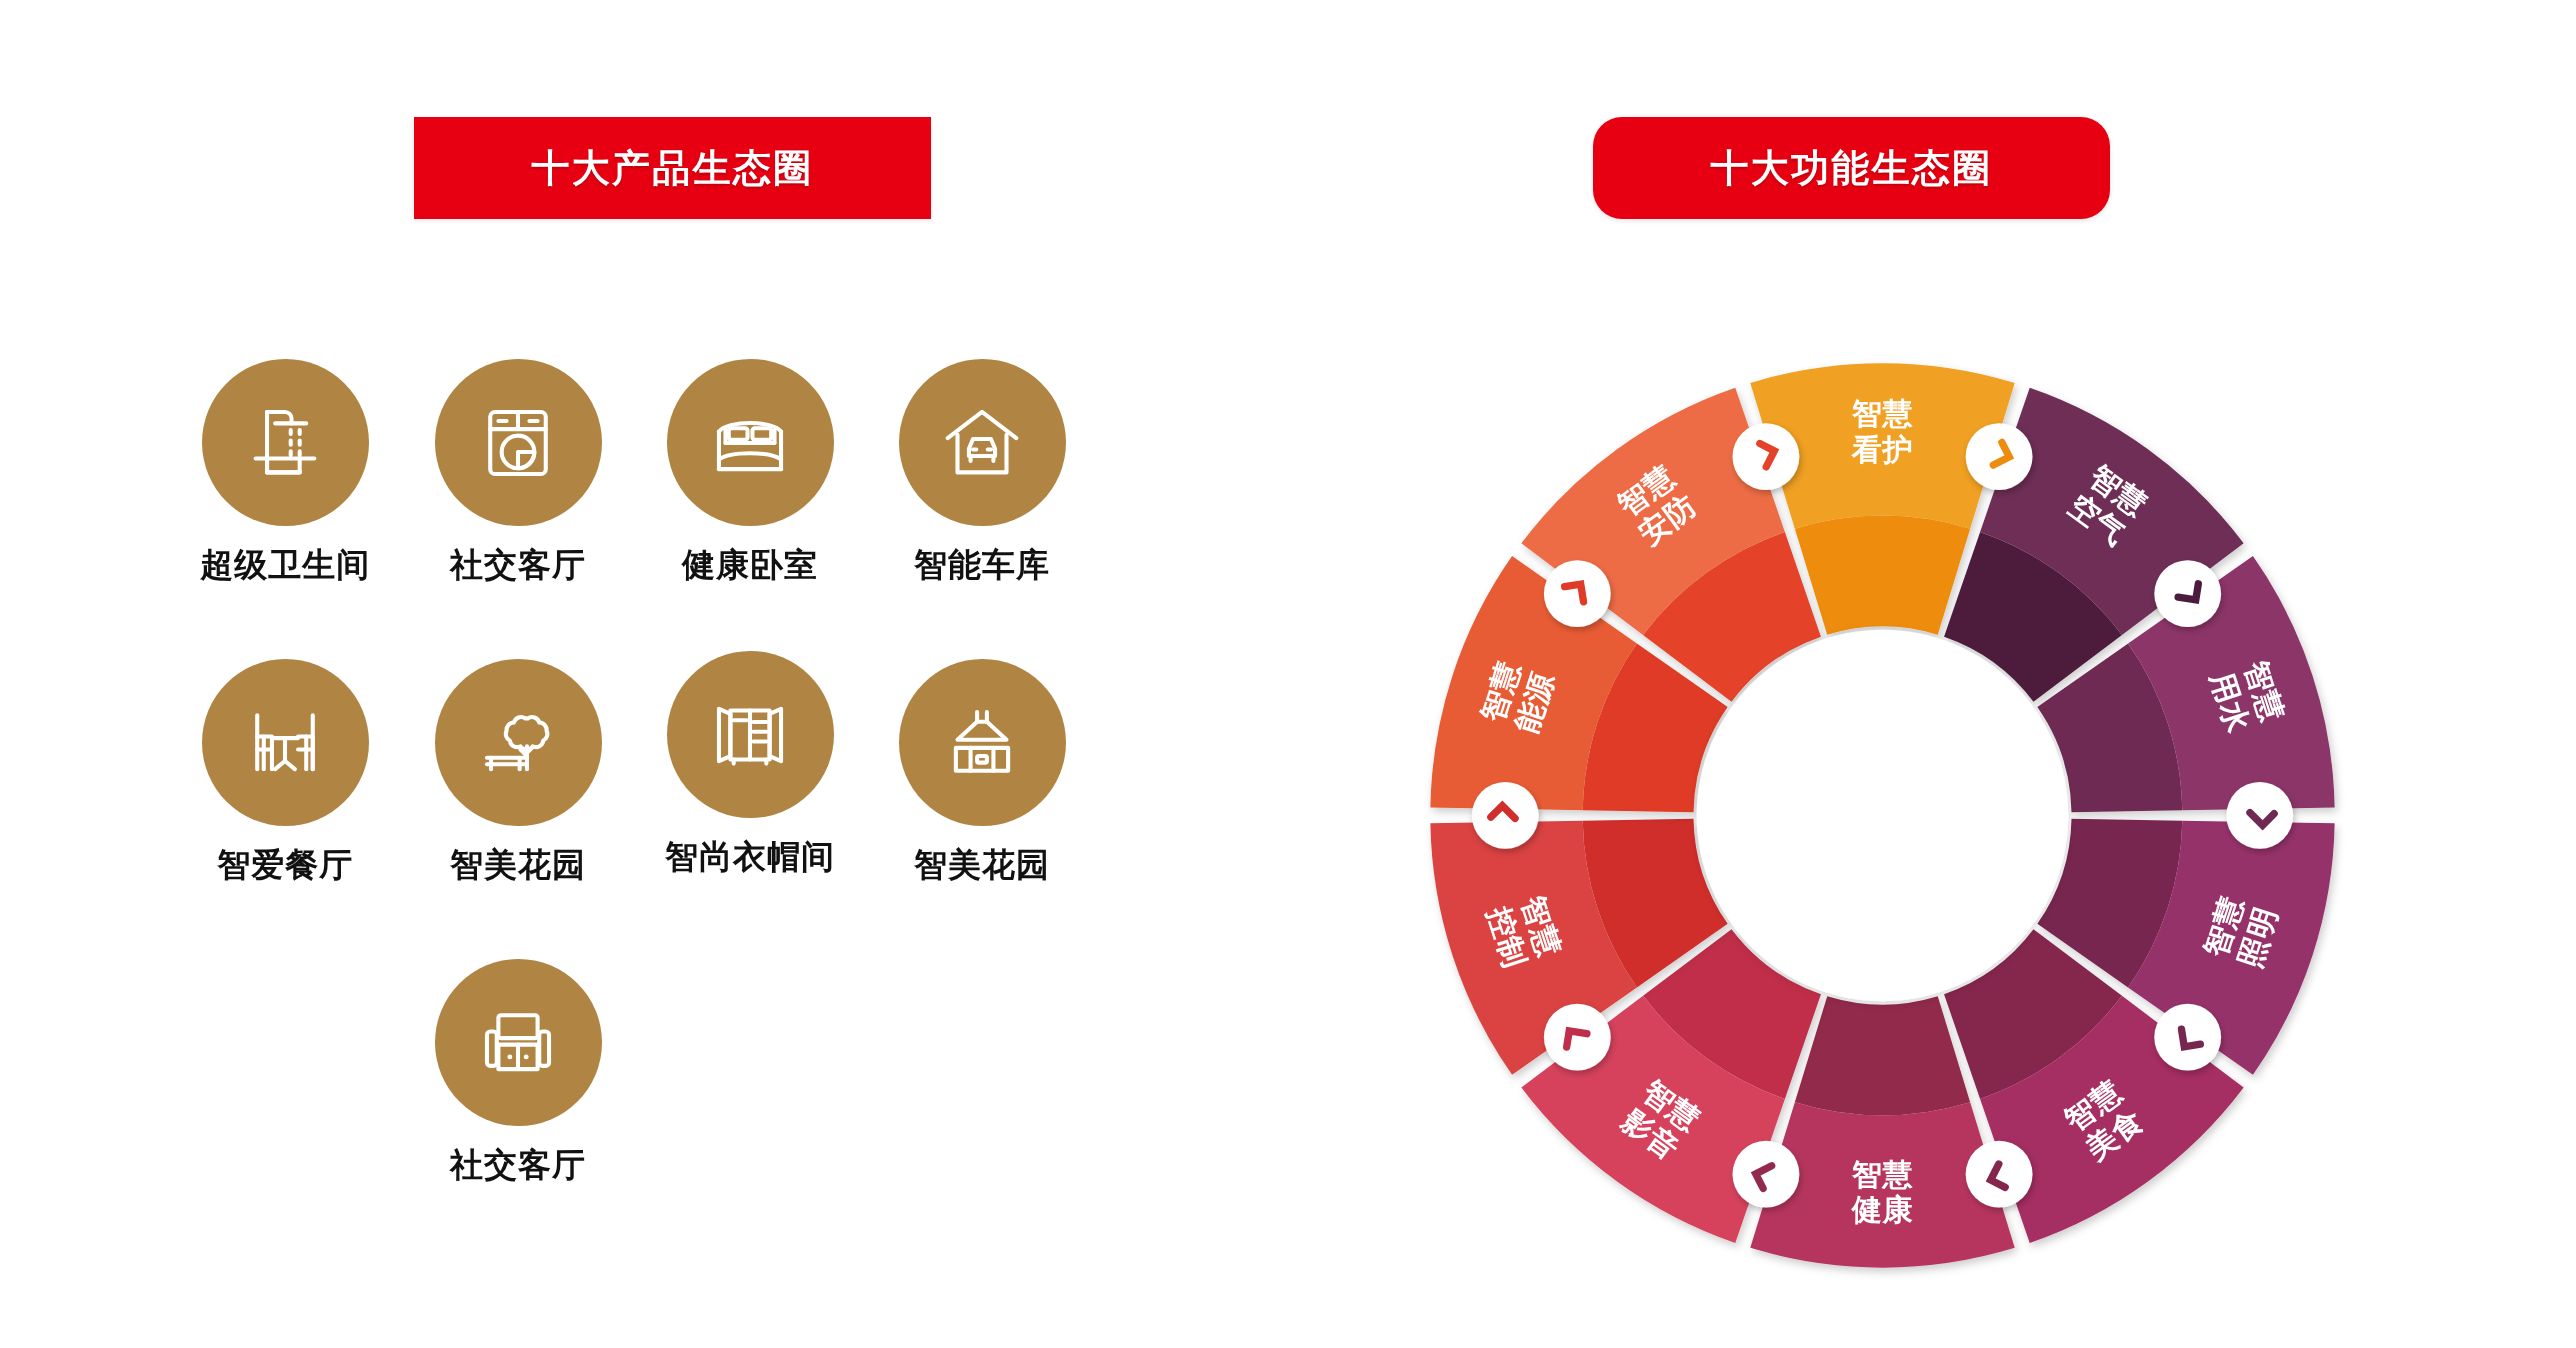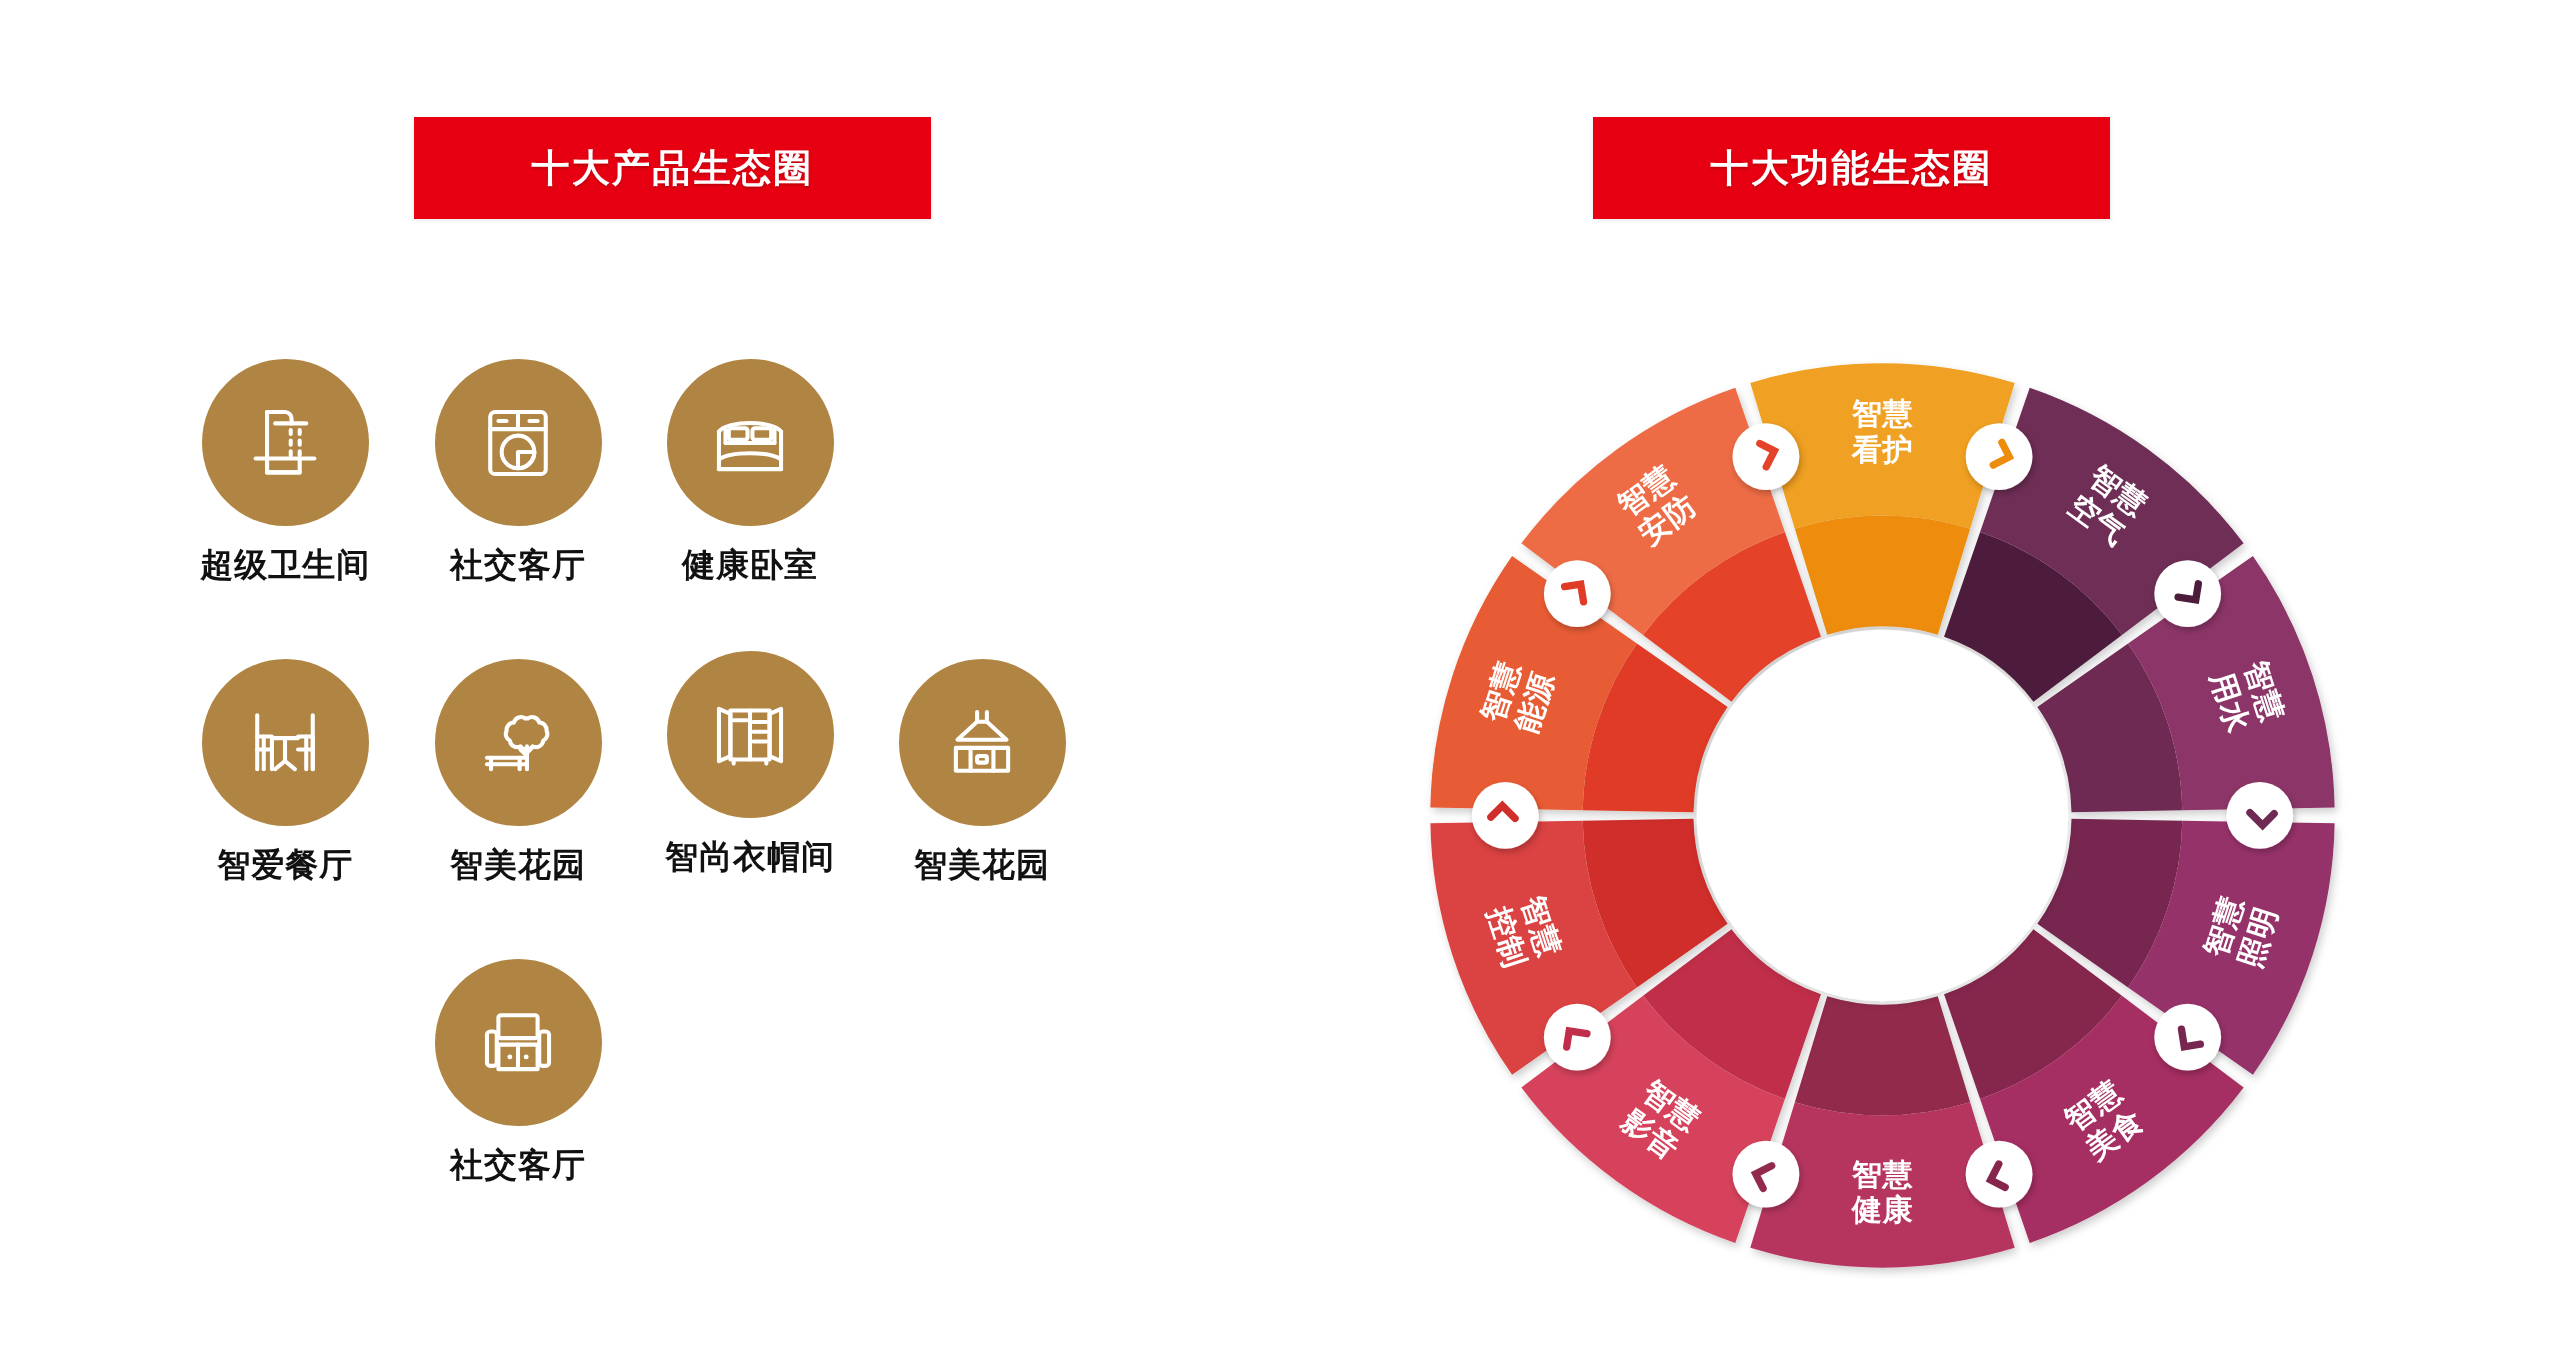--- a/index.html
+++ b/index.html
@@ -15,21 +15,21 @@
     position:absolute;display:flex;align-items:center;justify-content:center;
     background:var(--red,#E60012);
     box-shadow:0 1.6px 4.9px rgba(0,0,0,.10);
   }
   .banner .btxt{
     color:#ffffff;font-weight:bold;letter-spacing:.06em;
     font-size:38px;line-height:1;white-space:nowrap;
     text-shadow:0 1.6px 2.4px rgba(120,0,0,.35);
   }
   #banner-left{left:414px;top:117px;width:517px;height:102px;}
-  #banner-right{left:1593px;top:117px;width:517px;height:102px;}
+  #banner-right{left:1593px;top:117px;width:517px;height:102px;border-radius:29px;}
 
   
   .grid{position:absolute;left:163px;top:359px;width:978px;height:929px;}
   .cell{position:absolute;width:212px;text-align:center;}
   .circle{
     width:167px;height:167px;border-radius:50%;
     background:var(--gold,#B08442);
     margin:0 auto;display:flex;align-items:center;justify-content:center;
   }
   .circle svg{display:block;}
@@ -99,20 +99,34 @@
    <path fill="none" stroke="#ffffff" stroke-width="5" stroke-linecap="round" stroke-linejoin="round" d="M30 44v16"></path>
             <path fill="none" stroke="#ffffff" stroke-width="5" stroke-linecap="round" stroke-linejoin="round" d="M90 44v16"></path>
    <rect fill="none" stroke="#ffffff" stroke-width="5" stroke-linecap="round" stroke-linejoin="round" x="34" y="42" width="23" height="14" rx="3"></rect>
    <rect fill="none" stroke="#ffffff" stroke-width="5" stroke-linecap="round" stroke-linejoin="round" x="63" y="42" width="23" height="14" rx="3"></rect>
    <path fill="none" stroke="#ffffff" stroke-width="5" stroke-linecap="round" stroke-linejoin="round" d="M30 60h60"></path>
    <path fill="none" stroke="#ffffff" stroke-width="5" stroke-linecap="round" stroke-linejoin="round" d="M22 80c14-10 62-10 76 0"></path>
    <path fill="none" stroke="#ffffff" stroke-width="5" stroke-linecap="round" stroke-linejoin="round" d="M22 92h76"></path>
  </svg>
         </div>
         <div class="clabel">健康卧室</div>
+      </div>
+      <div class="cell" style="left: 713px; top: 0px;">
+        <div class="circle">
+          <svg width="98" height="98" viewBox="0 0 120 120">
+   <path fill="none" stroke="#ffffff" stroke-width="5" stroke-linecap="round" stroke-linejoin="round" d="M18 54 60 22l42 32"></path>
+   <path fill="none" stroke="#ffffff" stroke-width="5" stroke-linecap="round" stroke-linejoin="round" d="M30 50v46h60V50"></path>
+   <path fill="none" stroke="#ffffff" stroke-width="5" stroke-linecap="round" stroke-linejoin="round" d="M44 76v-9l5-12h22l5 12v9z"></path>
+   <path fill="none" stroke="#ffffff" stroke-width="5" stroke-linecap="round" stroke-linejoin="round" d="M46 76v6"></path>
+            <path fill="none" stroke="#ffffff" stroke-width="5" stroke-linecap="round" stroke-linejoin="round" d="M74 76v6"></path>
+   <path fill="none" stroke="#ffffff" stroke-width="5" stroke-linecap="round" stroke-linejoin="round" d="M49 68h4"></path>
+            <path fill="none" stroke="#ffffff" stroke-width="5" stroke-linecap="round" stroke-linejoin="round" d="M67 68h4"></path>
+ </svg>
+        </div>
+        <div class="clabel">智能车库</div>
       </div>
       <div class="cell" style="left: 16.3px; top: 300px;">
         <div class="circle">
           <svg width="98" height="98" viewBox="0 0 120 120">
    <path fill="none" stroke="#ffffff" stroke-width="5" stroke-linecap="round" stroke-linejoin="round" d="M26 26v66"></path>
             <path fill="none" stroke="#ffffff" stroke-width="5" stroke-linecap="round" stroke-linejoin="round" d="M94 26v66"></path>
    <path fill="none" stroke="#ffffff" stroke-width="5" stroke-linecap="round" stroke-linejoin="round" d="M26 52h18v40"></path>
             <path fill="none" stroke="#ffffff" stroke-width="5" stroke-linecap="round" stroke-linejoin="round" d="M76 52h18v40"></path>
    <path fill="none" stroke="#ffffff" stroke-width="5" stroke-linecap="round" stroke-linejoin="round" d="M26 68h18"></path>
             <path fill="none" stroke="#ffffff" stroke-width="5" stroke-linecap="round" stroke-linejoin="round" d="M76 68h18"></path>

